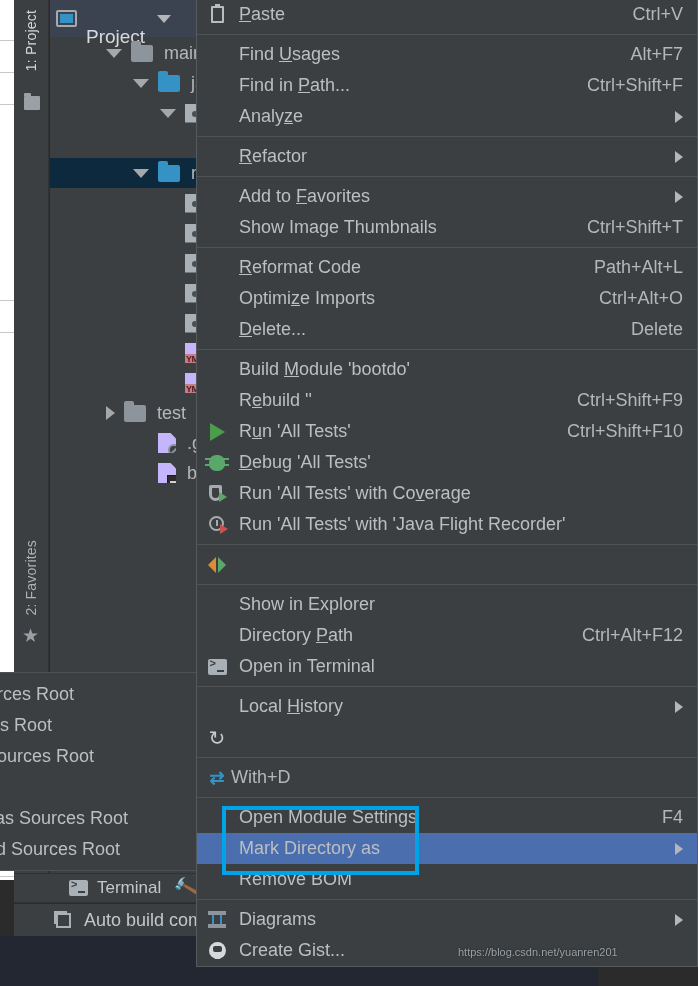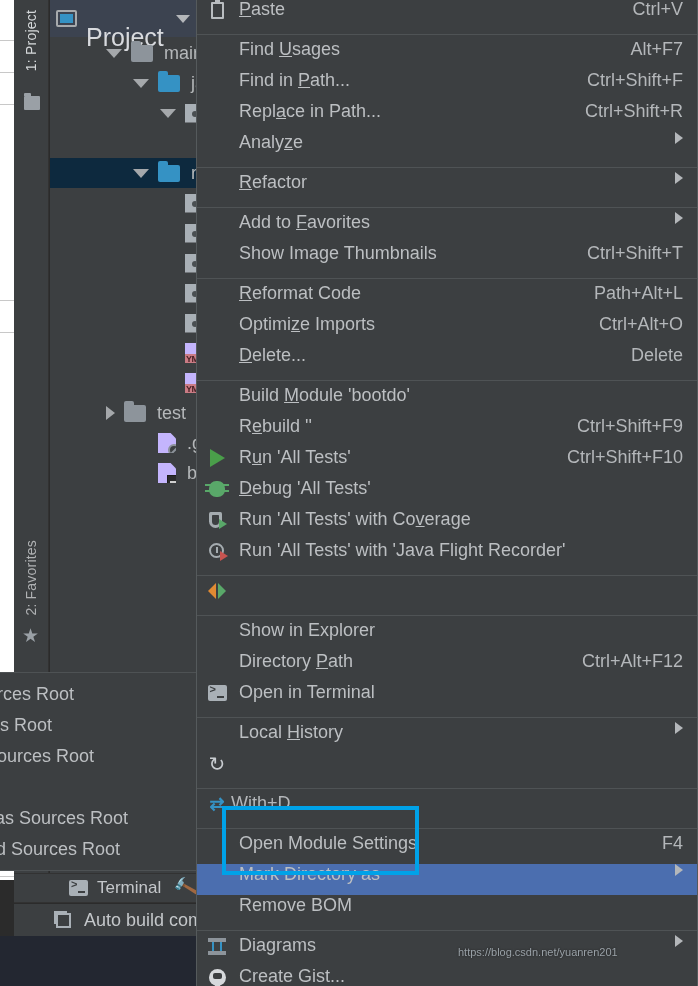--- a/index.html
+++ b/index.html
@@ -65,21 +65,21 @@
   }
   .proj-icon {
     width: 21px; height: 17px; border: 2px solid #a7aaad; border-radius: 2px;
     background: #3c4350; position: relative; margin-right: 9px; flex: 0 0 auto;
   }
   .proj-icon i {
     position:absolute; left:2px; top:2px; right:2px; bottom:2px;
     background:#3592c4; display:block;
   }
   .project-title {
-    color: #d8dade; font-size: 25px; margin-right: 12px; margin-top: 37px;
+    color: #d8dade; font-size: 19px; margin-right: 12px; margin-top: 37px;
   }
   .caret-down {
     width: 0; height: 0; border-left: 7px solid transparent;
     border-right: 7px solid transparent; border-top: 8px solid #b4b7ba;
   }
 
   .tree { position: absolute; left: 0; top: 38px; width: 648px; }
   .tree-row {
     position: relative; height: 30px; display: flex; align-items: center;
     color: #b5b8ba; font-size: 18px; white-space: nowrap;
@@ -202,21 +202,21 @@
 
   
   .ctx-menu {
     position: absolute; left: 196px; top: -10px; width: 502px;
     background: #3c3f41;
     border: 1px solid #555a5c;
     padding-top: 8px;
     color: #bcbfc2;
   }
   .ctx-item {
-    position: relative; height: 31px; display: flex; align-items: flex-start;
+    position: relative; height: 31px; display: flex; align-items: center;
     font-size: 18px; white-space: nowrap;
   }
   .ctx-item.selected { background: #4b6eaf; }
   .ctx-icon {
     width: 28px; flex: 0 0 auto; margin-left: 6px;
     display: flex; align-items: center; justify-content: center;
     height: 22px;
   }
   .ctx-label { flex: 1 1 auto; padding-left: 8px; }
   .ctx-label u { text-decoration: underline; }
@@ -549,25 +549,20 @@
         <span class="ctx-label">Find <u>U</u>sages</span>
         <span class="ctx-shortcut">Alt+F7</span>
       </div>
       <div class="ctx-item">
         <span class="ctx-icon"></span>
         <span class="ctx-label">Find in <u>P</u>ath...</span>
         <span class="ctx-shortcut">Ctrl+Shift+F</span>
       </div>
       <div class="ctx-item">
         <span class="ctx-icon"></span>
-        <span class="ctx-label">Repl<u>a</u>ce in Path...</span>
-        <span class="ctx-shortcut">Ctrl+Shift+R</span>
-      </div>
-      <div class="ctx-item">
-        <span class="ctx-icon"></span>
         <span class="ctx-label">Analy<u>z</u>e</span>
         <span class="ctx-arrow"></span>
       </div>
       <div class="ctx-sep"></div>
       <div class="ctx-item">
         <span class="ctx-icon"></span>
         <span class="ctx-label"><u>R</u>efactor</span>
         <span class="ctx-arrow"></span>
       </div>
       <div class="ctx-sep"></div>

